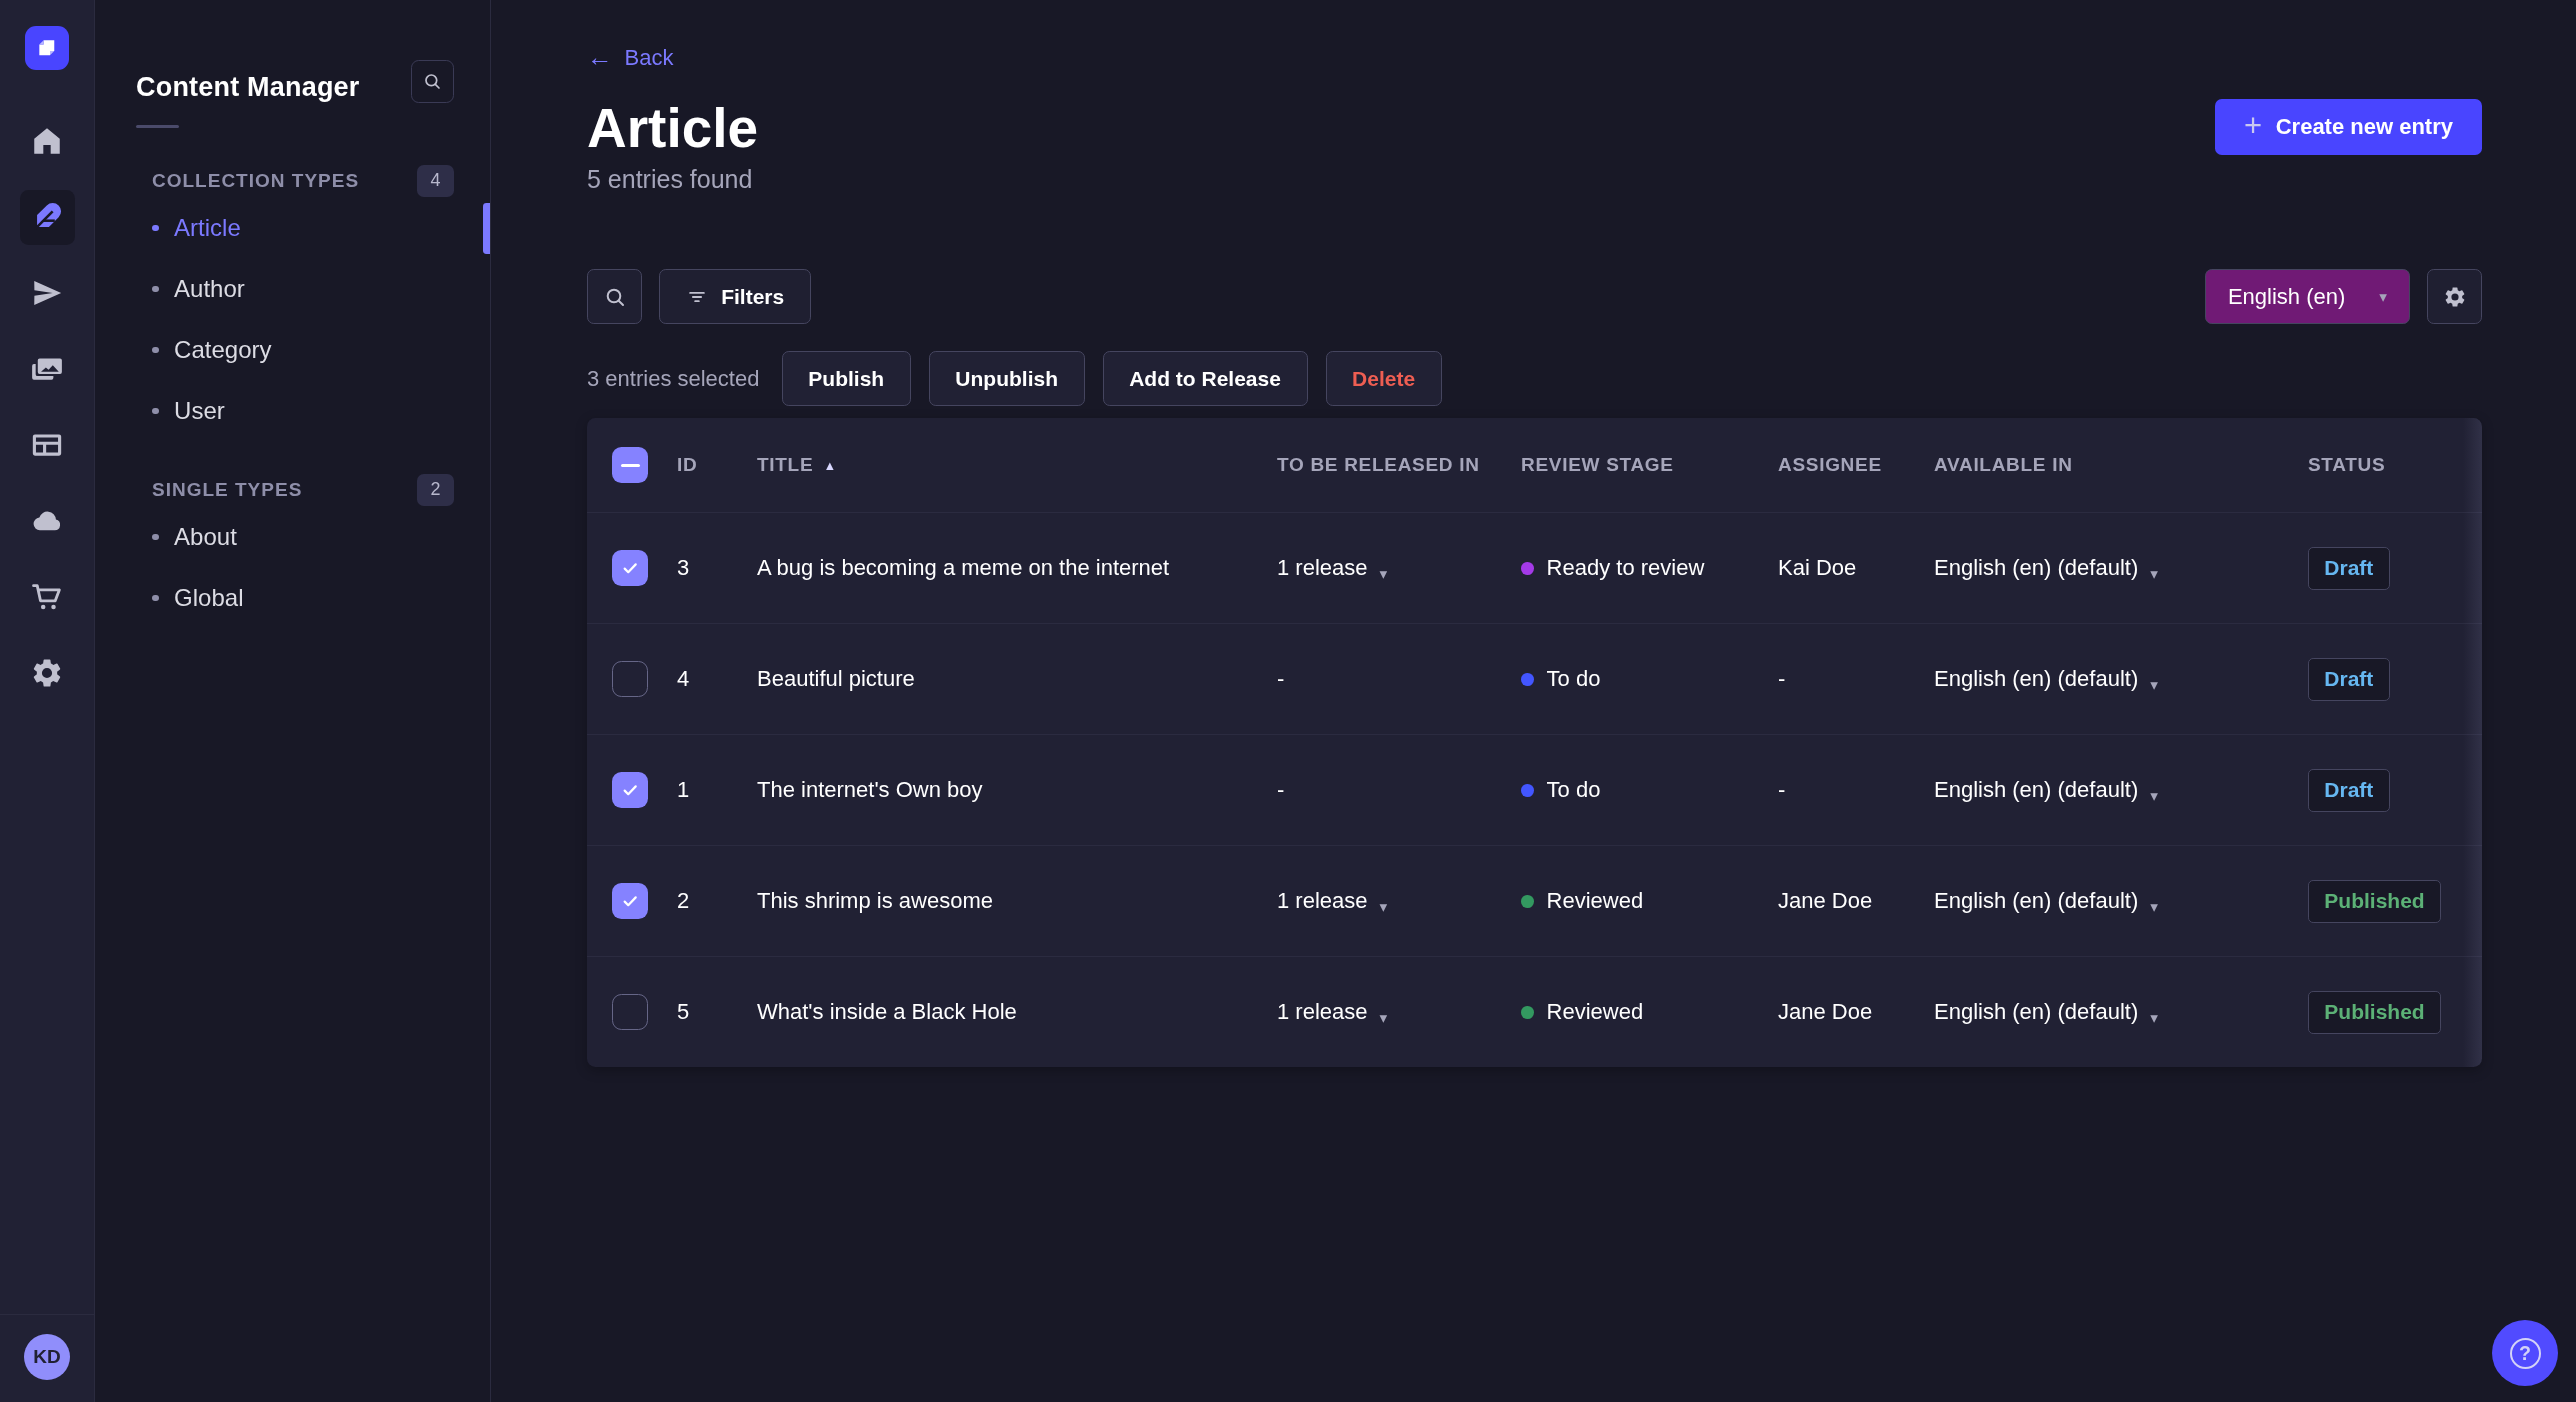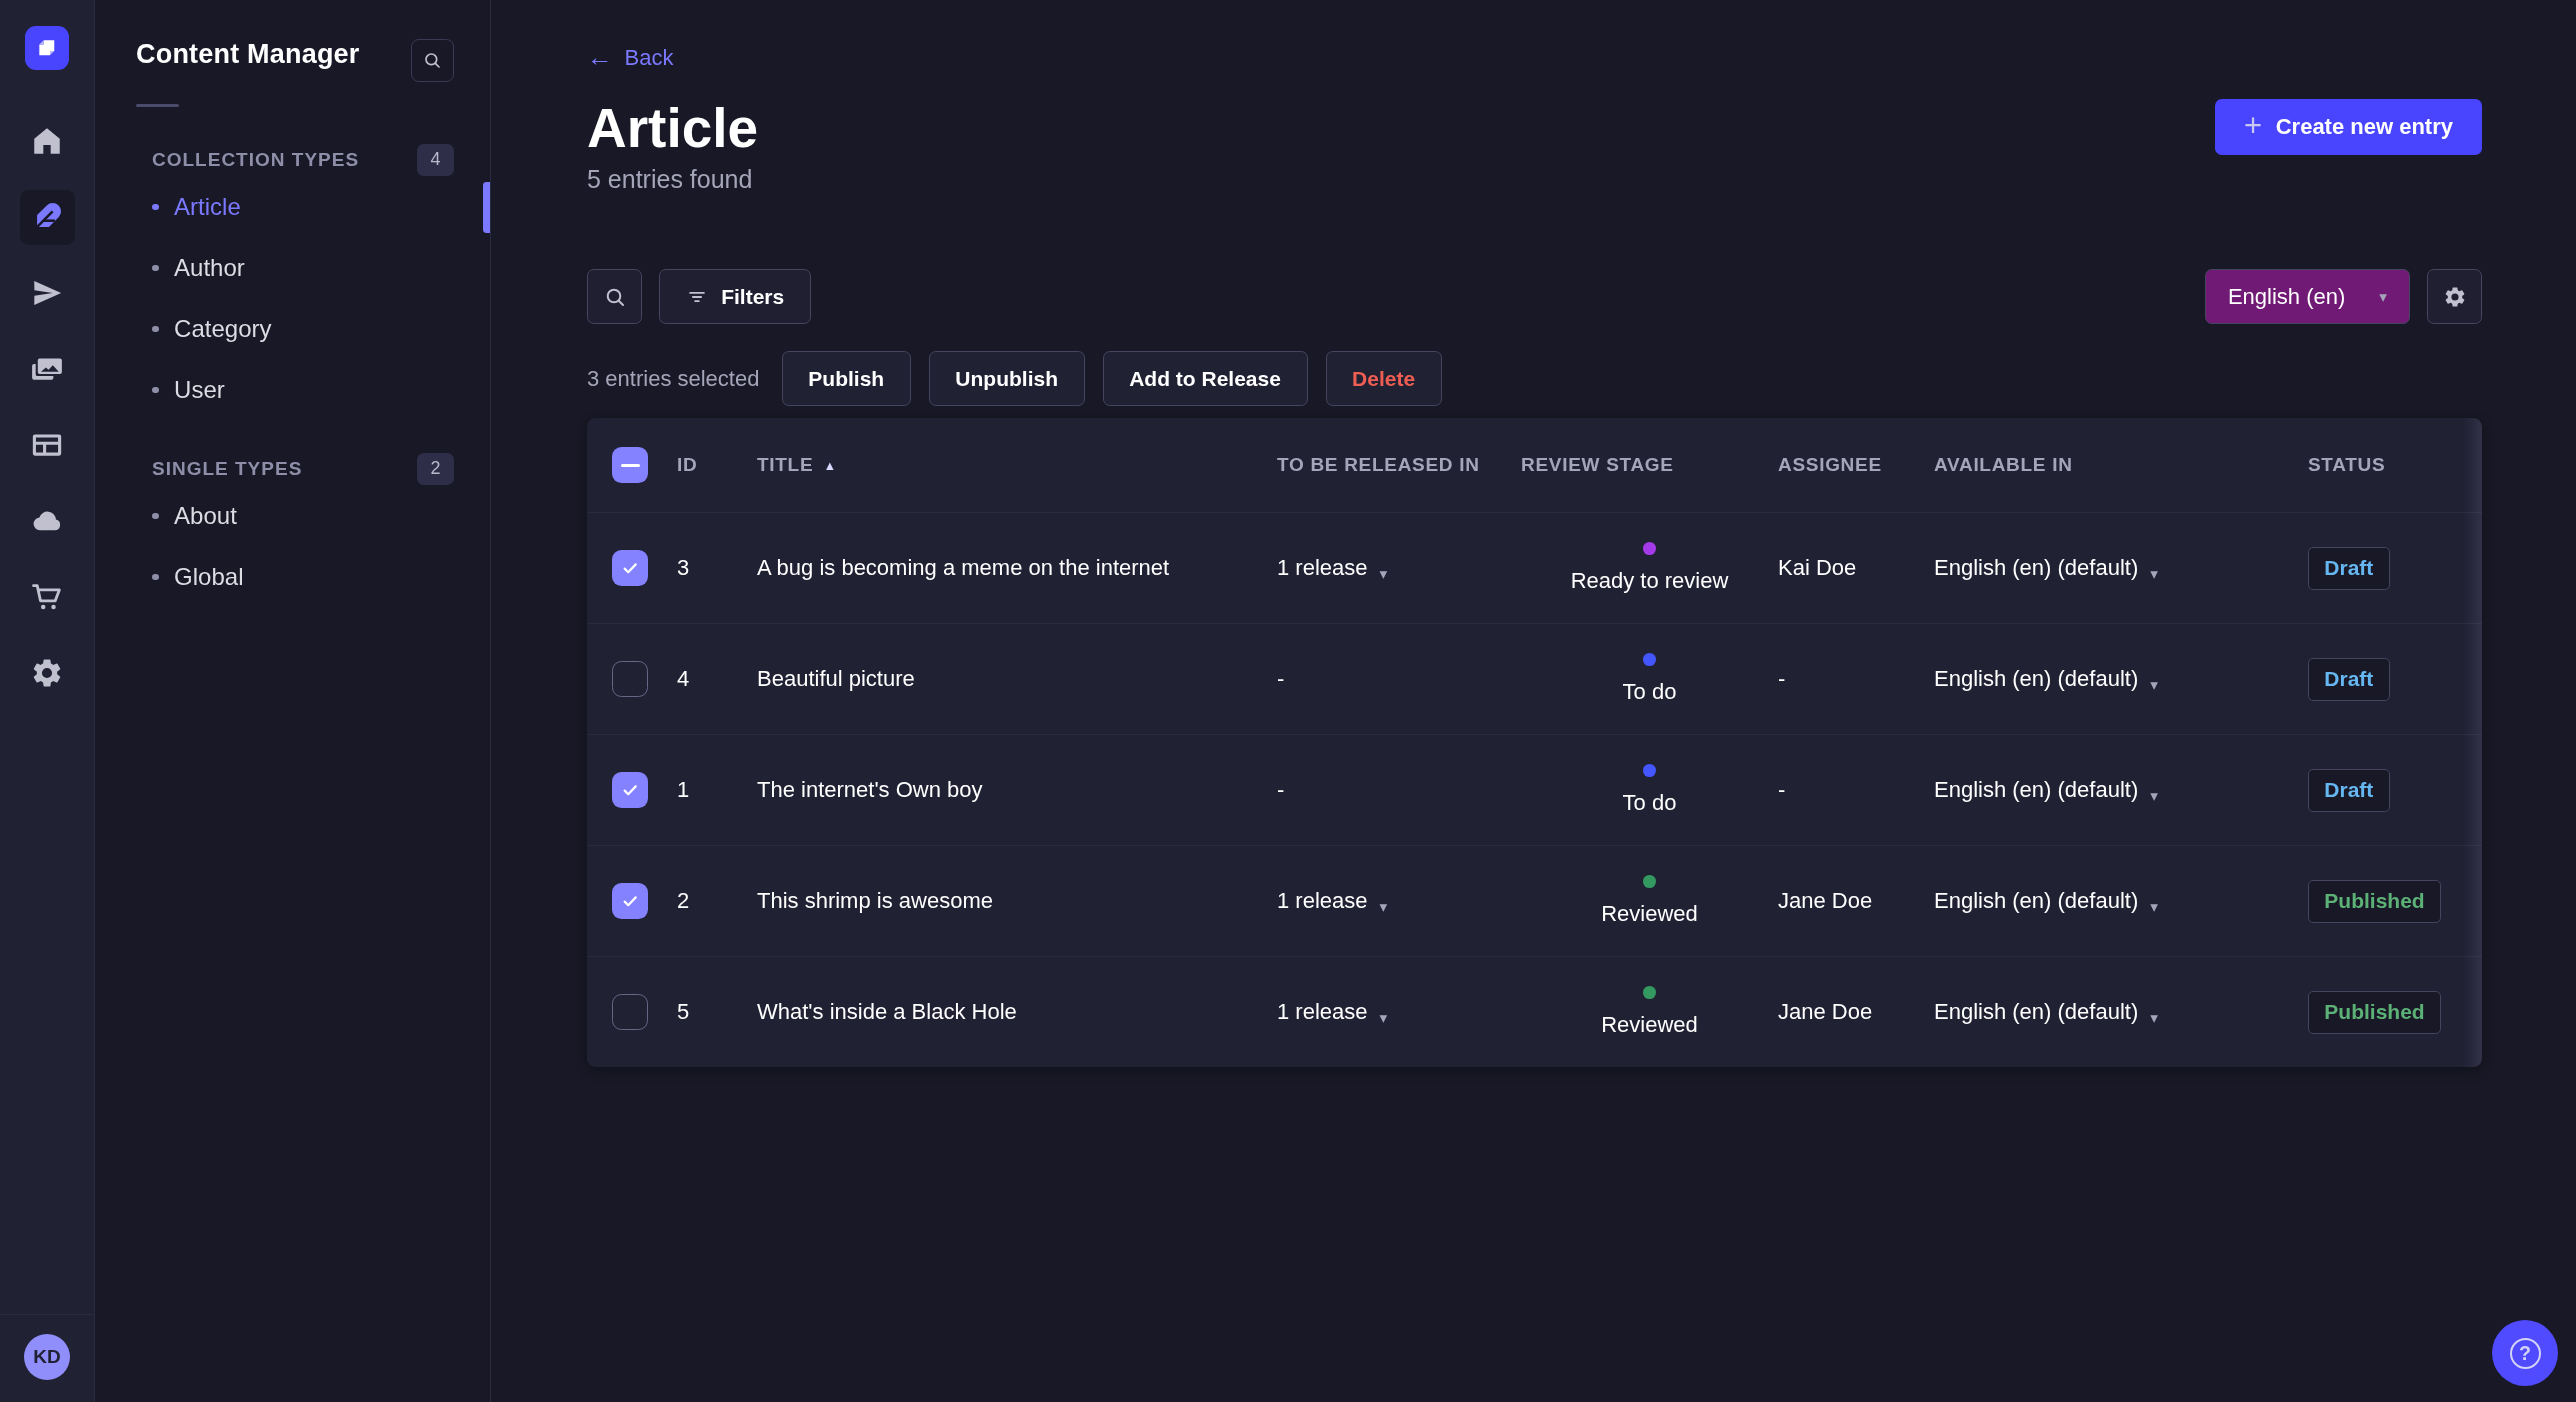--- a/index.html
+++ b/index.html
@@ -27,22 +27,22 @@
   .rail-btn.active .ic { fill:#7b79ff; }
   .rail-bottom { margin-top:auto; width:100%; border-top:0.9px solid #2b2b3f;
     padding:19px 0 22px; display:flex; justify-content:center;text-align:center; }
   .avatar { width:46px; height:46px; border-radius:50%; background:#908efb;
     color:#212134; font-weight:bold; font-size:19px; display:flex;
     align-items:center; justify-content:center; cursor:pointer; }
 
   
   .subnav { width:396px; background:#181826; border-right:0.9px solid #2b2b3f;
     flex-shrink:0; position:relative; }
-  .subnav-head { display:flex; align-items:flex-start; justify-content:space-between;
-    padding:39px 36px 0 41px; }
+  .subnav-head { display:flex; align-items:flex-end; justify-content:space-between;
+    padding:60px 36px 0 41px; }
   .subnav-title { font-size:27px; font-weight:bold; color:#ffffff; letter-spacing:0.2px; }
   .subnav-search { width:43px; height:43px; border-radius:7.7px; background:transparent;
     border:0.9px solid #3a3a55; display:flex; align-items:center; justify-content:center; cursor:pointer; }
   .subnav-divider { width:43px; height:2.6px; background:#4a4a6a; border-radius:1.7px;
     margin:22px 0 0 41px; }
   .nav-section { margin-top:36px;margin-left:16px; }
   .nav-section-head { display:flex; align-items:center; justify-content:space-between;
     padding:0 36px 0 41px; height:34px; }
   .nav-section-label { font-size:19px; font-weight:bold; letter-spacing:1px; color:#8e8ea9; }
   .nav-badge { min-width:37px; height:32px; padding:0 8.5px; border-radius:6.8px; background:#2e2e48;
@@ -102,21 +102,21 @@
   .th { font-size:19px; font-weight:600; letter-spacing:0.7px; color:#a5a5ba; }
   .th-title { display:flex; align-items:center; gap:10.2px; cursor:pointer; }
   .sort-arrow { font-size:12.8px; color:#d9d8ff; }
   .cell { font-size:22px; color:#ffffff; }
   .cell-check { padding-left:25px; }
   .checkbox { width:36px; height:36px; border-radius:9.4px; border:1.7px solid #666687;
     display:flex; align-items:center; justify-content:center; cursor:pointer; background:transparent; }
   .checkbox.checked, .checkbox.indeterminate { background:#8582ff; border:none; }
   .checkbox .dash { width:19px; height:3.4px; border-radius:1.7px; background:#ffffff; }
   .c-release, .c-locale { display:flex; align-items:flex-end; gap:12px; cursor:pointer; }
-  .c-stage { display:flex; align-items:center; gap:12.8px;flex-direction:column; }
+  .c-stage { display:flex; align-items:center; gap:12.8px; }
   .dot { width:12.8px; height:12.8px; border-radius:50%; flex-shrink:0; }
   .badge { display:inline-block; padding:8.5px 15.3px; border-radius:5.1px;
     background:#181826; border:0.9px solid #45455f; font-size:21px; font-weight:600; }
   .badge.draft { color:#66b7f1; }
   .badge.published { color:#5cb176; }
 
   
   .help-btn { position:absolute; right:18px; bottom:16px; width:66px; height:66px;
     border-radius:50%; background:#514bff; border:none; cursor:pointer;
     display:flex; align-items:center; justify-content:center; }

